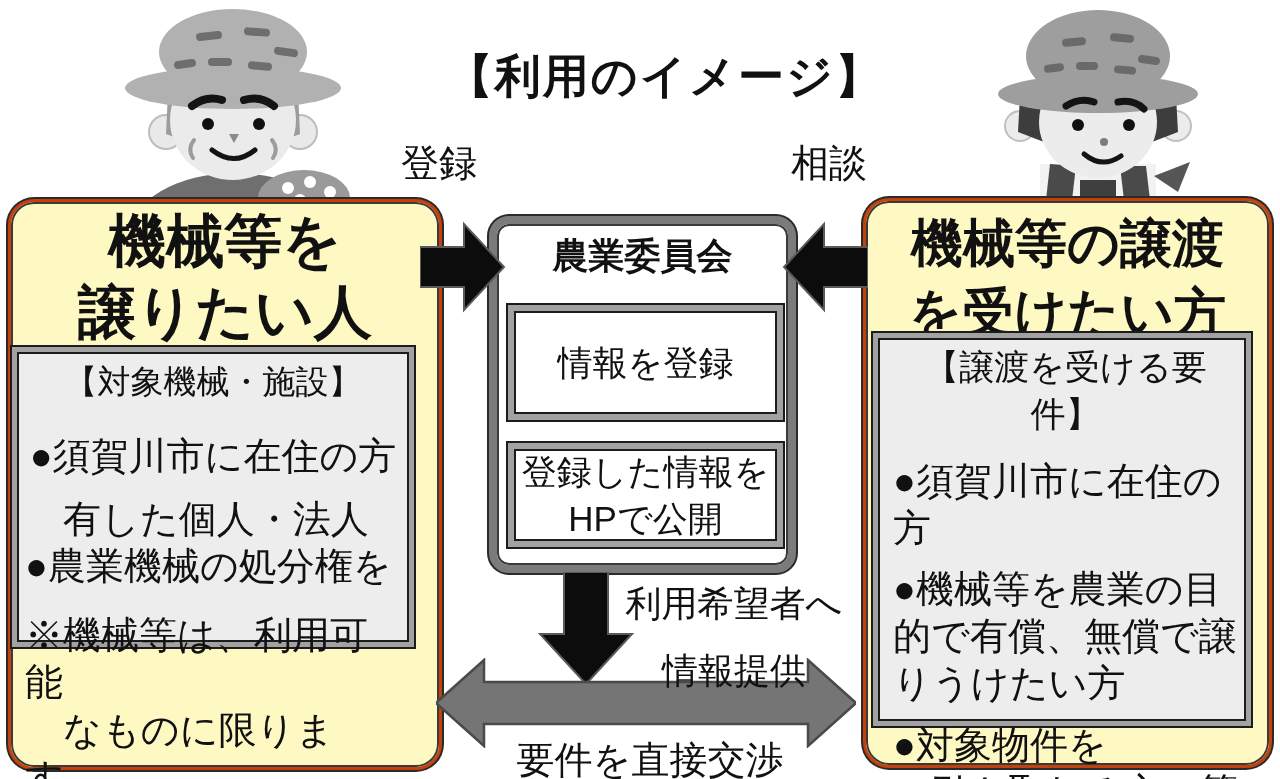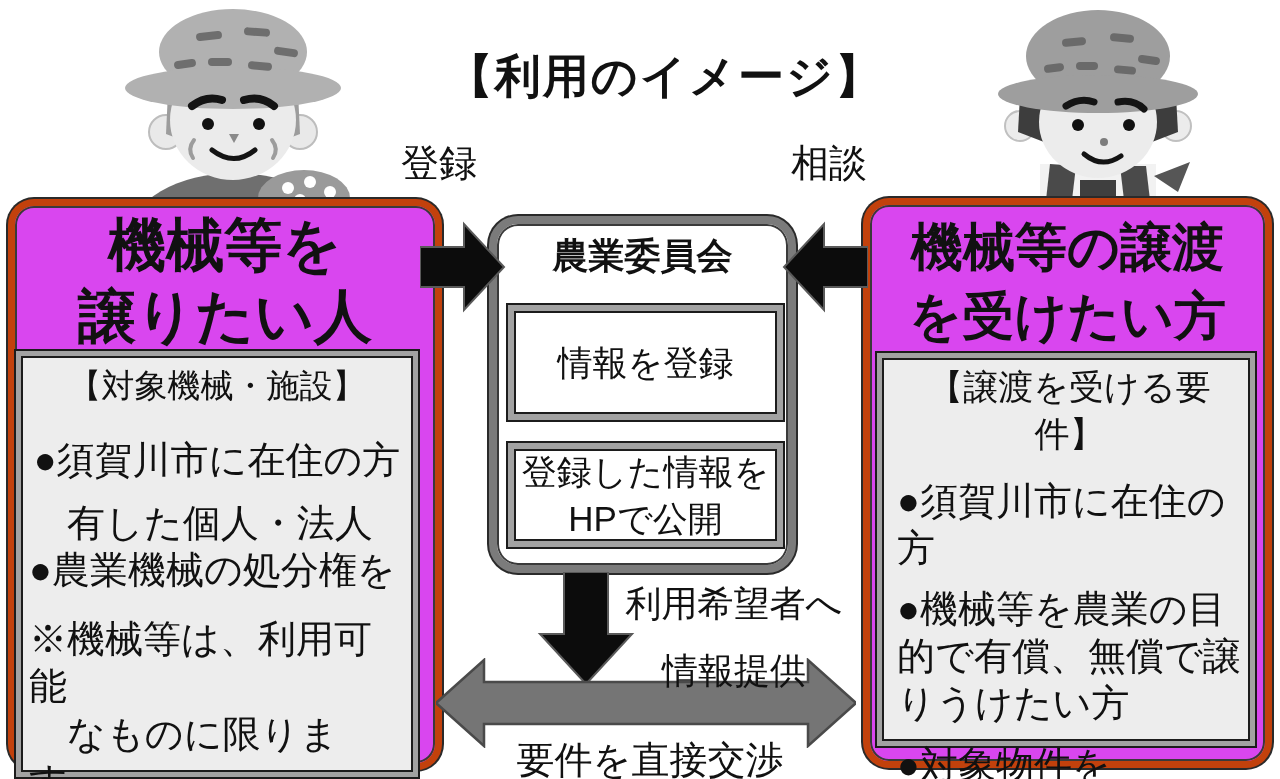--- a/index.html
+++ b/index.html
@@ -10,49 +10,49 @@
   .farmer{position:absolute;z-index:0;}
   .farmer-left{left:108px;top:0px;}
   .farmer-right{left:992px;top:4px;}
 
   .main-title{position:absolute;left:438px;top:46px;width:454px;z-index:6;
     font-size:46px;font-weight:700;text-align:center;letter-spacing:2px;}
   .small-label{position:absolute;z-index:6;font-size:38px;font-weight:500;}
   .register-label{left:401px;top:138px;}
   .consult-label{left:791px;top:138px;}
 
-  .big-box{position:absolute;z-index:2;background:#d946ef;box-sizing:border-box;
-    border:7px solid #c2410c;border-radius:26px;
+  .big-box{position:absolute;z-index:2;background:#fef9c3;box-sizing:border-box;
+    border:3px solid #c2410c;border-radius:26px;
     box-shadow:0 0 0 2px #2a2a2a, inset 0 0 0 2px #3a3a3a;}
   .giver-box{left:8px;top:199px;width:434px;height:571px;}
   .receiver-box{left:863px;top:198px;width:409px;height:570px;}
 
   .big-title{margin-top:4px;text-align:center;font-weight:700;line-height:1.22;}
   .giver-box .big-title{font-size:58px;}
   .receiver-box .big-title{font-size:52px;line-height:1.32;margin-top:8px;}
 
   .req-box{position:absolute;box-sizing:border-box;background:#ededed;
     border:5px solid #a2a2a2;
     box-shadow:0 0 0 2px #1c1c1c, inset 0 0 0 2px #1c1c1c;
     padding:0 8px;}
-  .giver-req{left:1px;top:145px;width:402px;height:426px;}
-  .receiver-req{left:7px;top:148px;width:378px;height:393px;padding-left:15px;}
+  .giver-req{left:1px;top:145px;width:402px;height:300px;}
+  .receiver-req{left:7px;top:132px;width:378px;height:393px;padding-left:15px;}
 
   .req-head{text-align:center;font-size:33px;font-weight:500;margin-top:8px;}
   .receiver-req .req-head{font-size:35px;margin-top:6px;}
   .req-item{font-size:38px;font-weight:500;line-height:1.24;}
   .giver-req .req-item-1{margin-top:28px;text-align:center;}
   .giver-req .req-item-2{margin-top:16px;}
   .giver-req .req-item-3{margin-top:22px;}
   .receiver-req .req-item-1{margin-top:20px;}
   .receiver-req .req-item-2{margin-top:14px;}
   .receiver-req .req-item-3{margin-top:14px;}
 
   .center-box{position:absolute;left:489px;top:216px;width:307px;height:357px;z-index:2;
-    box-sizing:border-box;background:#ffffff;border:8px solid #7b7b7b;border-radius:29px;
+    box-sizing:border-box;background:#ffffff;border:8px solid #7b7b7b;border-radius:20px;
     box-shadow:0 0 0 2px #2a2a2a, inset 0 0 0 2px #3a3a3a;}
   .center-title{margin-top:8px;text-align:center;font-size:36px;font-weight:700;}
   .c-inner{position:absolute;box-sizing:border-box;background:#ffffff;
     border:6px solid #a2a2a2;
     box-shadow:0 0 0 2px #1c1c1c, inset 0 0 0 2px #1c1c1c;
     display:flex;flex-direction:column;align-items:center;justify-content:center;
     font-size:35px;font-weight:500;line-height:1.35;text-align:center;}
   .c-inner-a{left:11px;top:81px;width:275px;height:115px;}
   .c-inner-b{left:11px;top:219px;width:275px;height:104px;}
 

